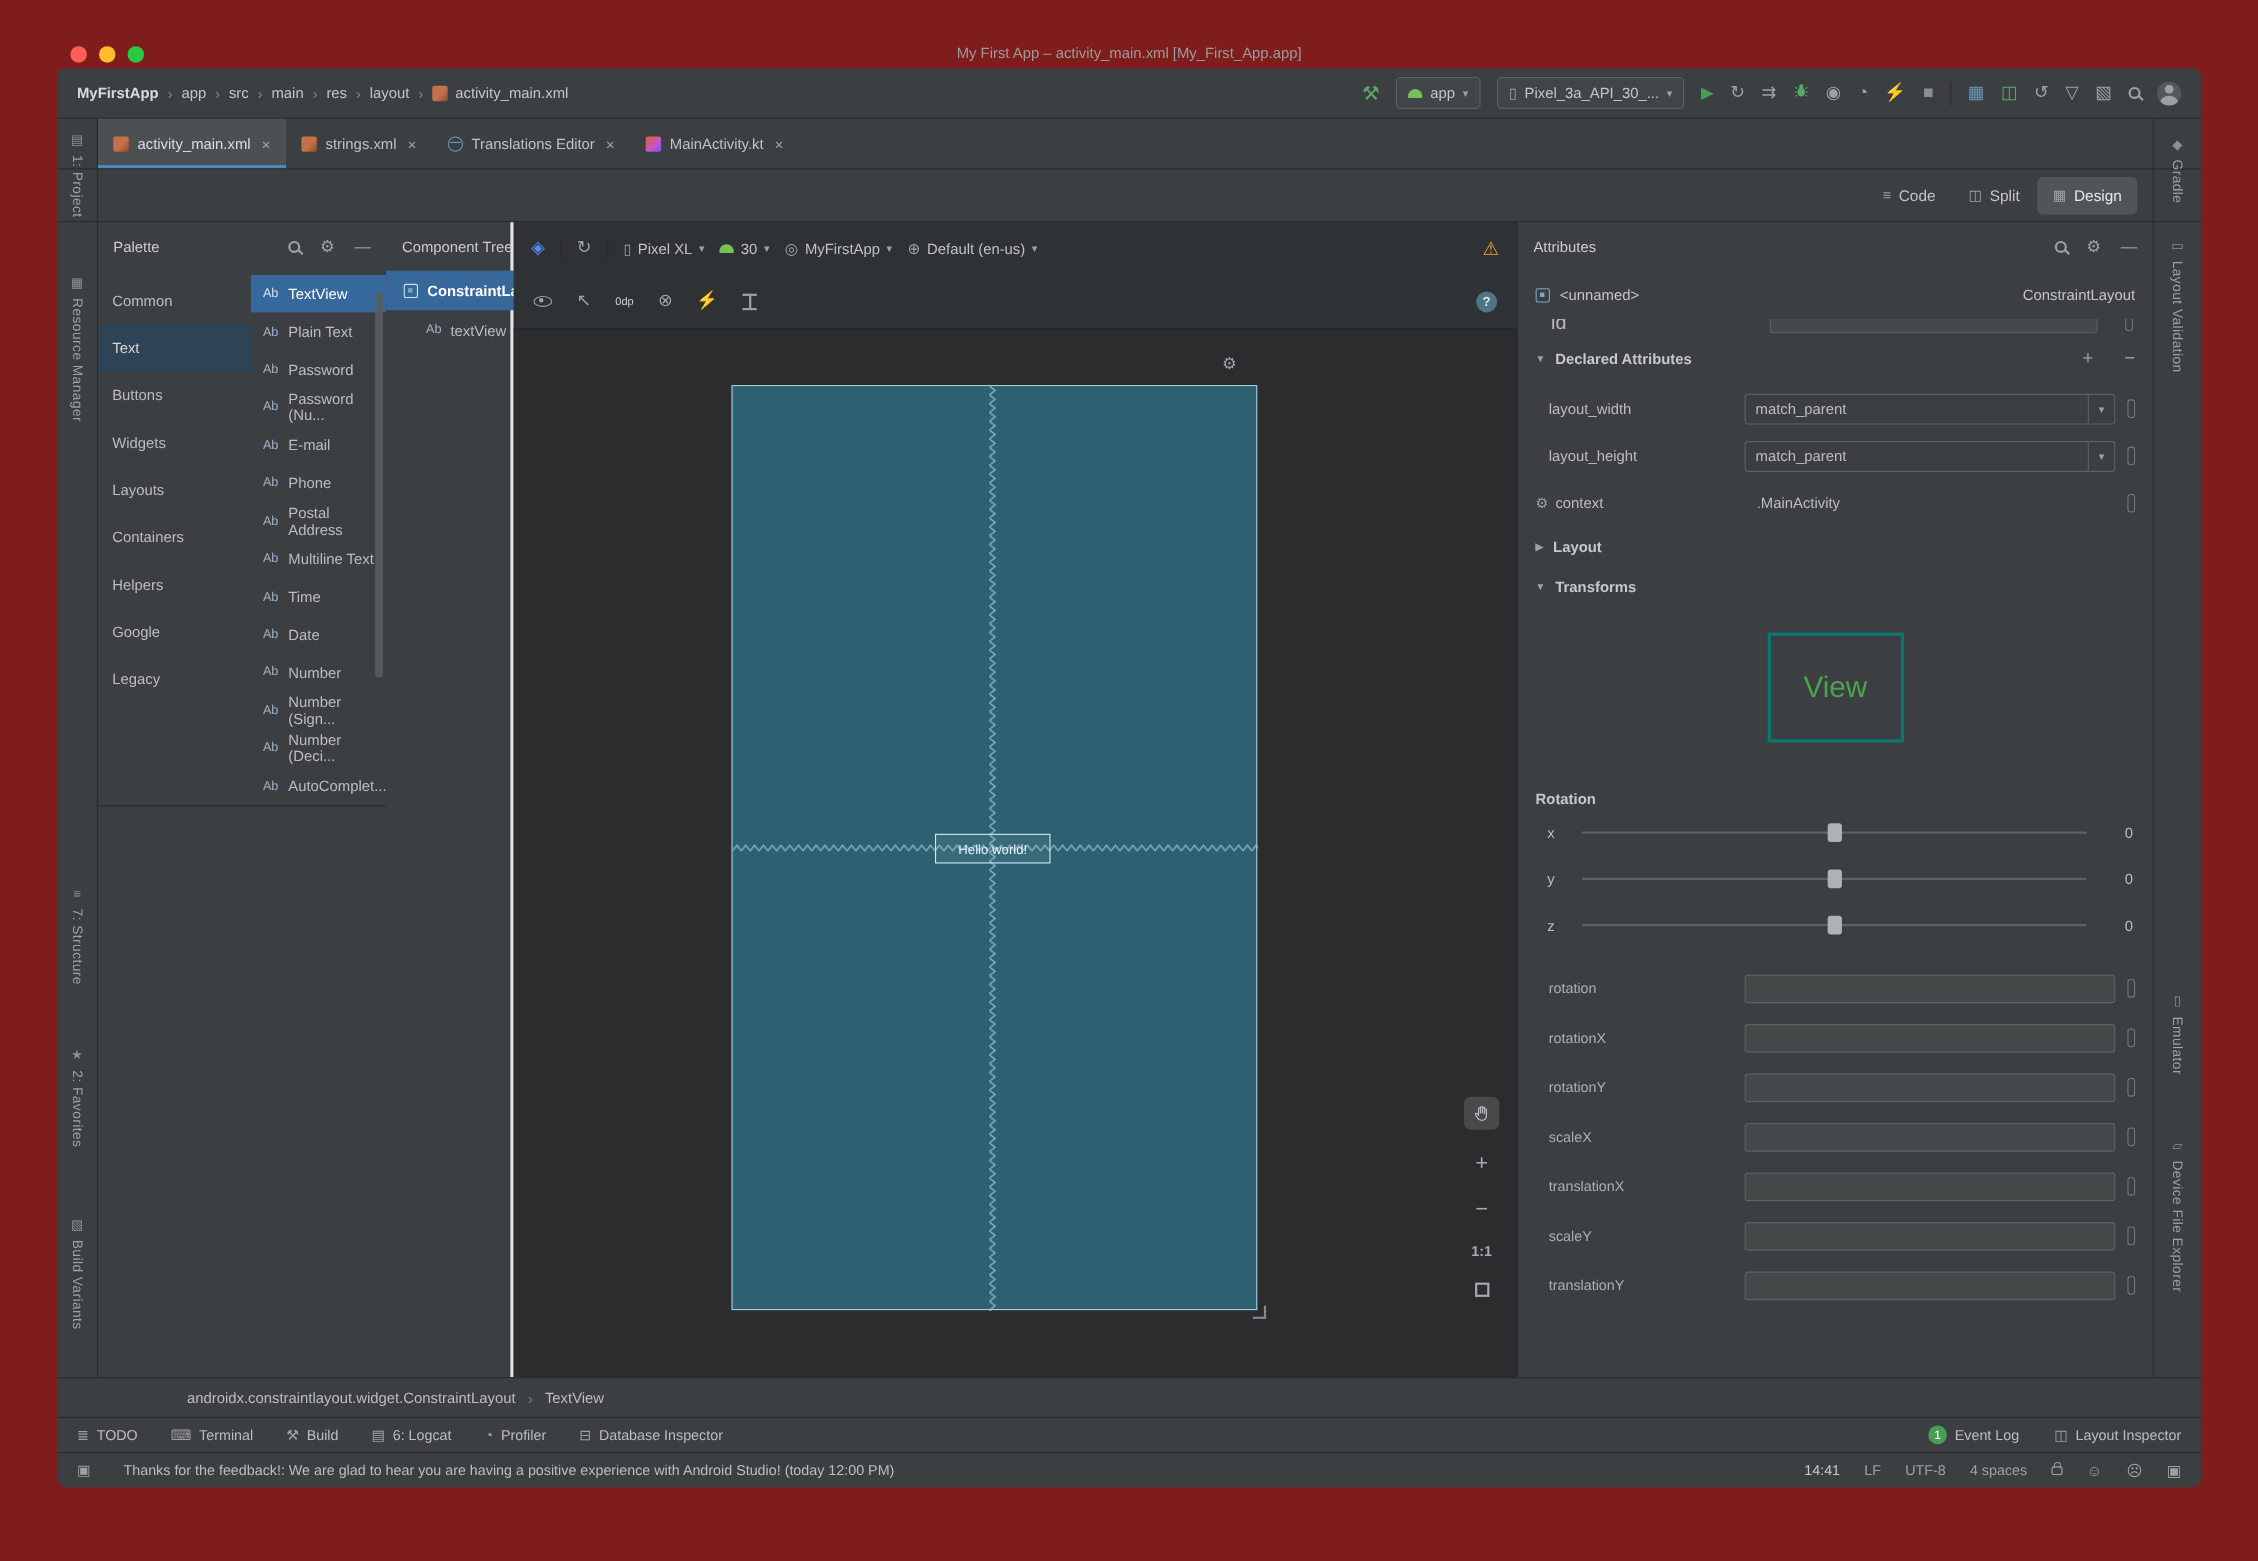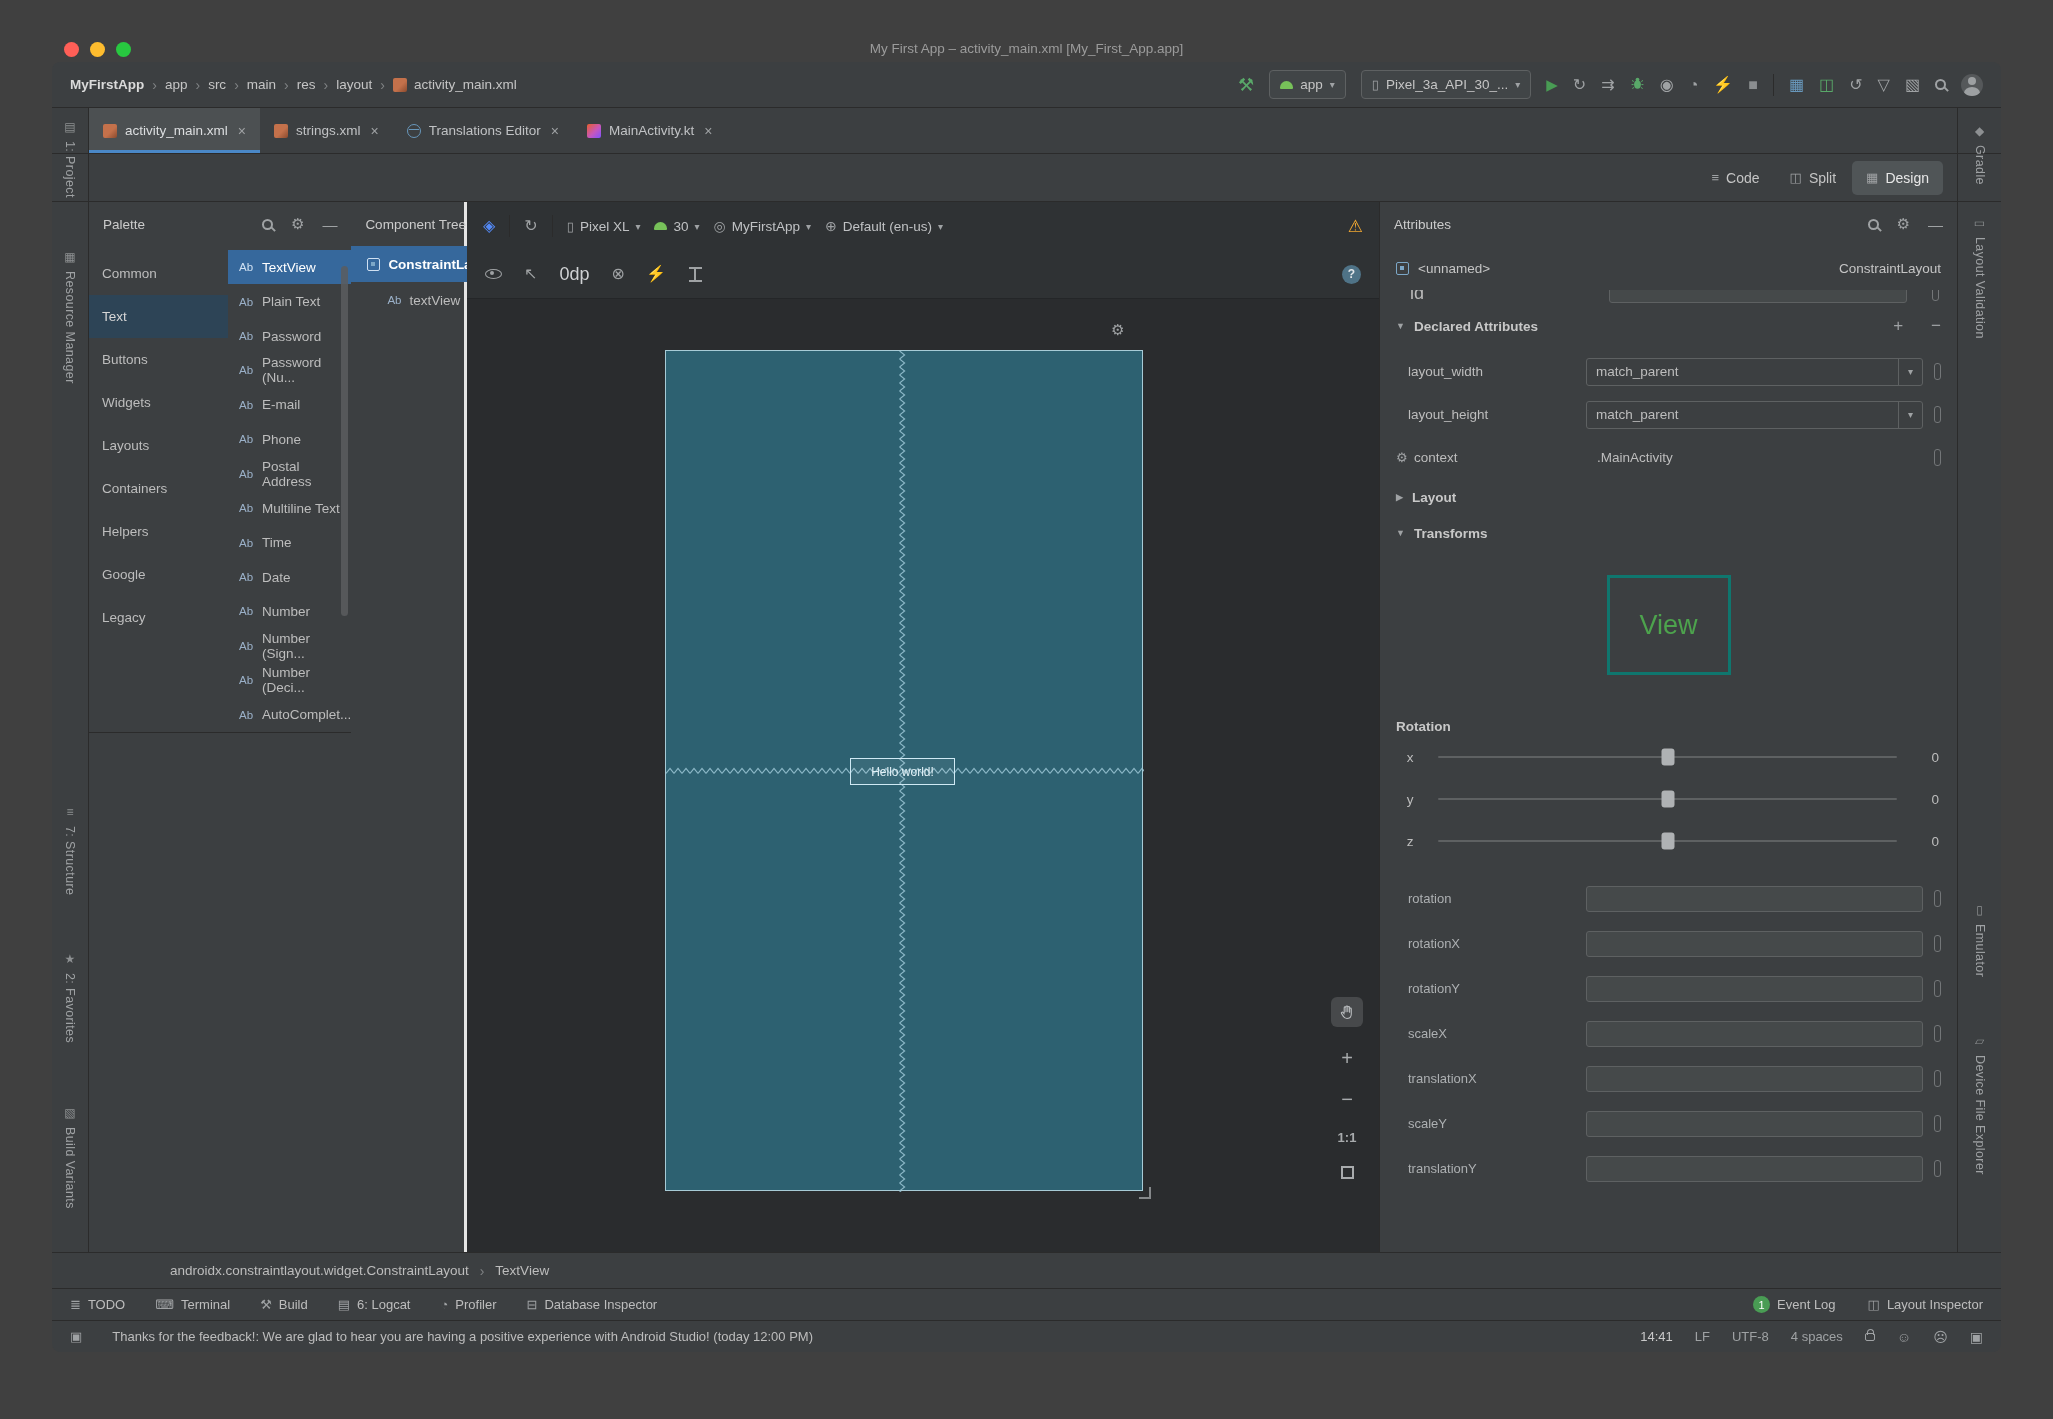--- a/index.html
+++ b/index.html
@@ -1,18 +1,18 @@
 <!DOCTYPE html>
 <html><head>
 <meta charset="utf-8">
 <style>
 *{margin:0;padding:0;box-sizing:border-box}
 html,body{background:#000}
 body{font-family:"Liberation Sans",sans-serif;-webkit-font-smoothing:antialiased}
-.screen{position:relative;width:2053px;height:1419px;background:#404040;overflow:hidden}
+.screen{position:relative;width:2053px;height:1419px;background:#7f1d1d;overflow:hidden}
 .tl{position:absolute;top:42px;width:15px;height:15px;border-radius:50%}
 .screen-title{position:absolute;top:41px;left:0;right:0;text-align:center;font-size:13.5px;color:#9b9b9b}
 .window{position:absolute;left:52px;top:62px;width:1949px;height:1290px;background:#3c3f41;border-radius:8px;display:flex;flex-direction:column;overflow:hidden}
 
 .row-toolbar{height:46px;display:flex;align-items:center;padding:0 18px;gap:7px;border-bottom:1px solid #2b2b2b;flex:0 0 auto}
 .crumb{font-size:13.5px;color:#c5c5c5;white-space:nowrap}
 .crumb.first{font-weight:bold;color:#dadada}
 .crumb-sep{color:#7f8284;font-size:14px;margin:0 1px}
 .file-ico{width:14px;height:14px;border-radius:2px;display:inline-block;flex:0 0 auto}
 .ico-xmlfile{background:linear-gradient(135deg,#c4714b 55%,#8a4a2e)}
@@ -72,21 +72,21 @@
 .tree-warn{color:#f0a732;font-size:14px;margin-left:10px}
 .cl-icon{width:13px;height:13px;border:1.5px solid #7ca7c7;border-radius:2px;position:relative;flex:0 0 auto}
 .cl-icon::after{content:"";position:absolute;left:3px;top:3px;width:4px;height:4px;background:#7ca7c7}
 
 .center{flex:1;display:flex;flex-direction:column;background:#2f3234;min-width:0}
 .design-bar1{height:48px;display:flex;align-items:center;gap:14px;padding:0 16px;font-size:13.5px;color:#c0c2c4;flex:0 0 auto}
 .dchip{display:flex;align-items:center;gap:6px}
 .design-bar2{height:49px;display:flex;align-items:center;gap:22px;padding:0 18px;border-bottom:1px solid #242628;color:#9fa2a4;flex:0 0 auto}
 .eye{width:17px;height:10px;border:1.5px solid #9fa2a4;border-radius:50%;position:relative;display:inline-block}
 .eye::after{content:"";position:absolute;left:4.2px;top:1.4px;width:4px;height:4px;border-radius:50%;background:#9fa2a4}
-.margin-chip{font-size:18px;color:#d0d2d4}
+.margin-chip{font-size:10px;color:#d0d2d4}
 .ibeam{width:13px;height:15px;border-top:2px solid #9fa2a4;border-bottom:2px solid #9fa2a4;position:relative;display:inline-block}
 .ibeam::after{content:"";position:absolute;left:50%;top:0;bottom:0;width:2px;margin-left:-1px;background:#9fa2a4}
 .help{width:19px;height:19px;border-radius:50%;background:#4f7387;color:#e2e6e9;display:flex;align-items:center;justify-content:center;font-size:12px;font-weight:bold;margin-left:auto}
 .canvas{flex:1;position:relative;background:#2a2c2e;overflow:hidden}
 .phone{position:absolute;left:198px;top:51px;width:478px;height:841px;background:#2d6171;border:1px solid #a7cbd6}
 .hello-box{position:absolute;left:184px;top:407px;width:105px;height:27px;border:1px solid #cfe9f4;background:rgba(255,255,255,.06);display:flex;align-items:center;justify-content:center;font-size:12px;color:#e2f1f7;white-space:nowrap}
 .canvas-wrench{position:absolute;left:644px;top:22px;font-size:15px;color:#9fa2a4}
 .resize-corner{position:absolute;left:672px;top:888px;width:12px;height:12px;border-right:2px solid #85888a;border-bottom:2px solid #85888a}
 .zoom-stack{position:absolute;right:16px;top:698px;display:flex;flex-direction:column;align-items:center;gap:21px}
 .hand-btn{width:32px;height:30px;background:#47494b;border-radius:6px;display:flex;align-items:center;justify-content:center}

